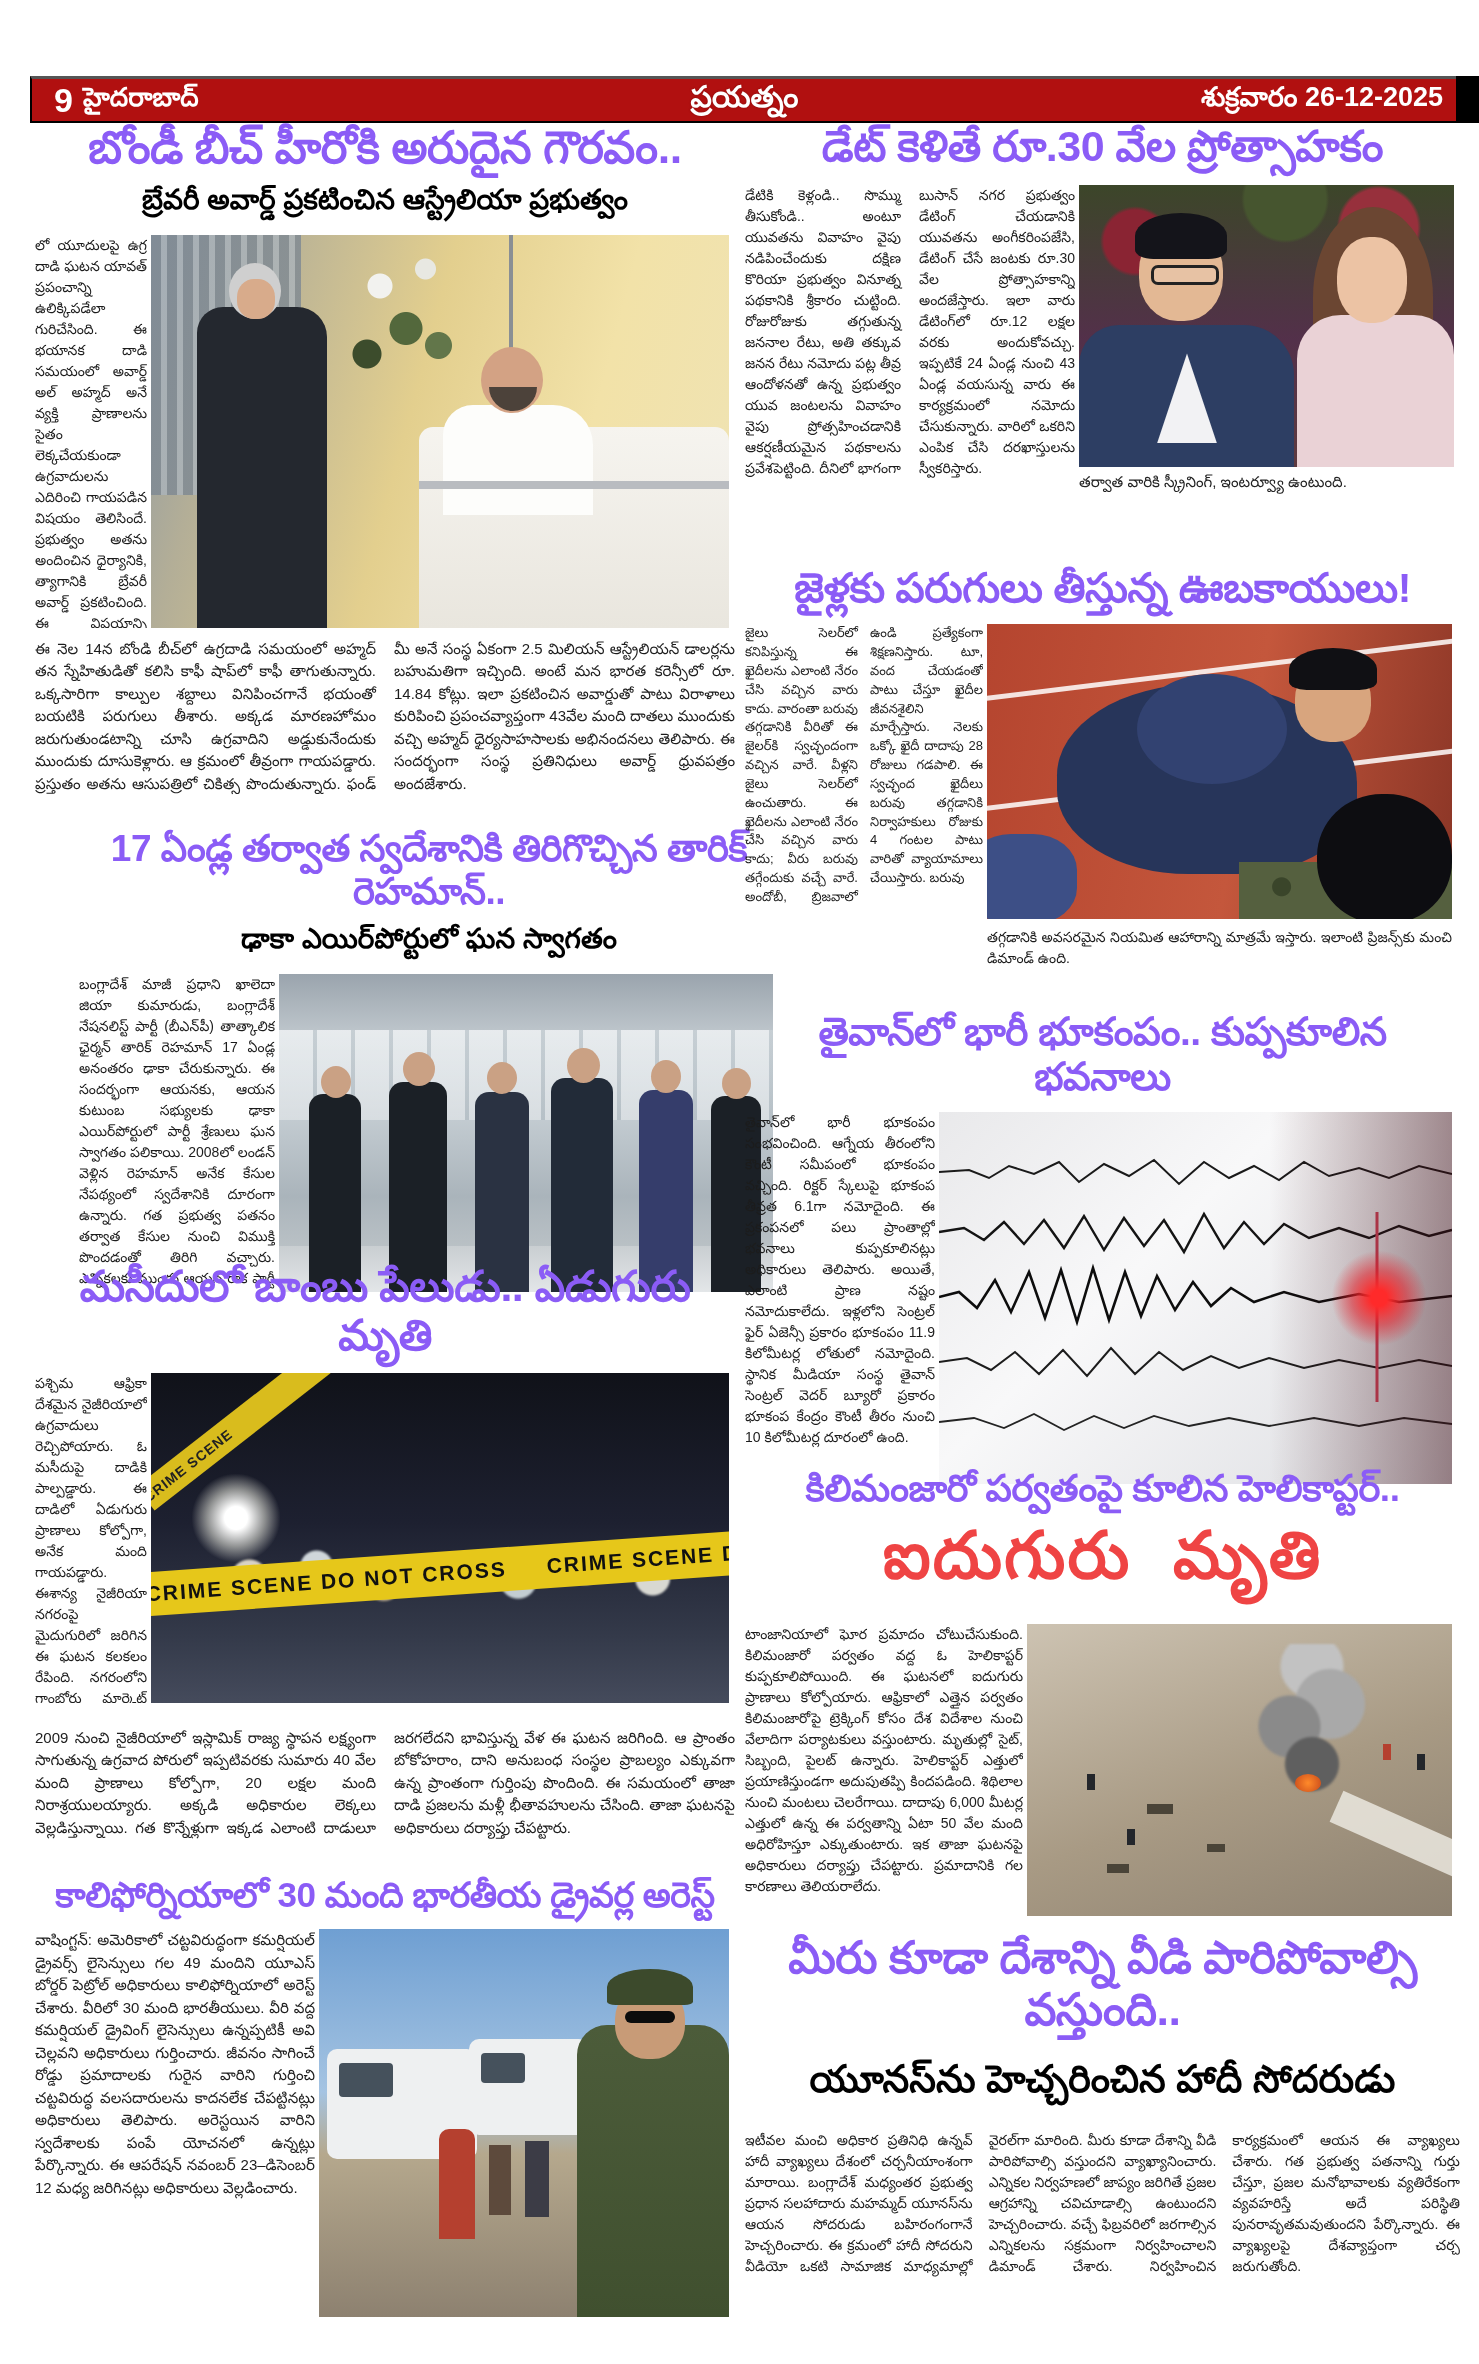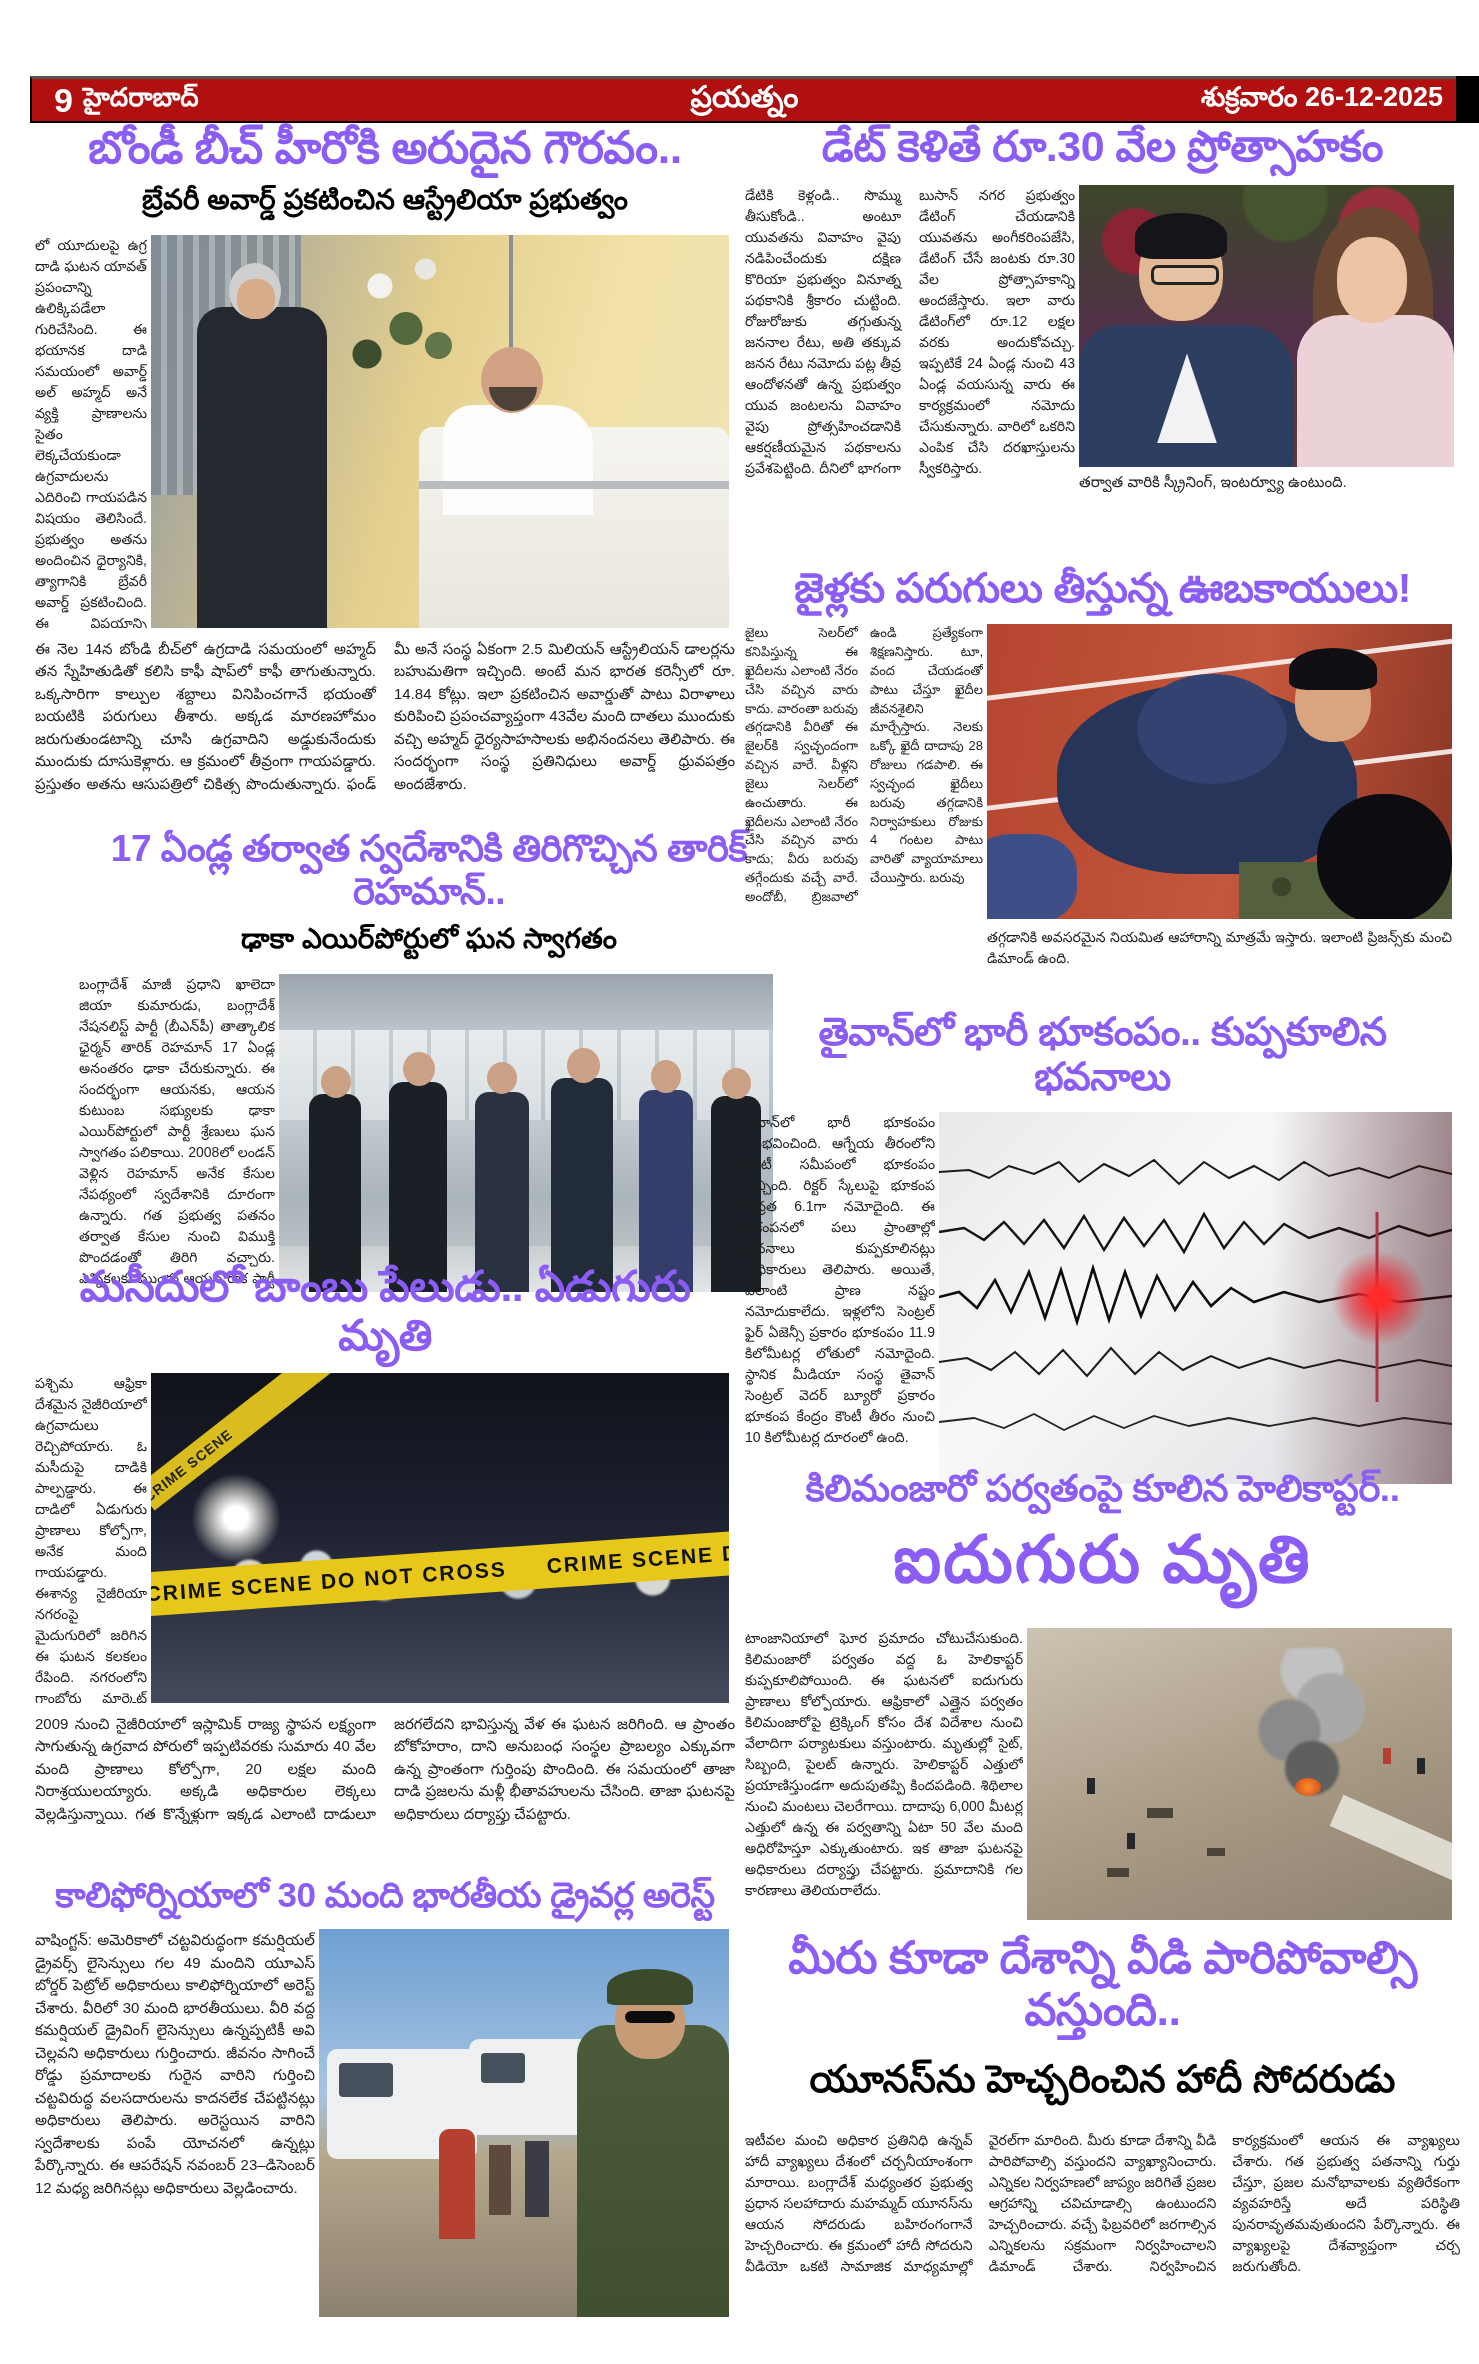--- a/index.html
+++ b/index.html
@@ -33,43 +33,43 @@
   #bondi-photo{width:578px;height:393px;background:linear-gradient(105deg,#8f9aa3 0%,#b3ae97 16%,#e3cf8e 45%,#f2e2a8 72%,#efe3b4 100%);}
   #bondi-cols{margin-top:10px;height:168px;}
   #art-tarique{left:35px;top:828px;width:700px;margin-left:44px;}
   #tarique-row{margin-top:12px;}
   #tarique-side{width:196px;height:318px;font-size:14px;}
   #tarique-photo{width:494px;height:318px;background:linear-gradient(#e9edf0 0%,#cdd5da 35%,#aab4bb 70%,#c7ccce 100%);}
   #art-mosque{left:35px;top:1262px;width:700px;}
   #mosque-row{margin-top:12px;}
   #mosque-side{width:112px;height:330px;font-size:14px;}
   #mosque-photo{width:578px;height:330px;background:linear-gradient(#101219 0%,#1d2030 45%,#343a4a 80%,#454b5c 100%);}
-  #mosque-cols{margin-top:10px;height:188px;}
+  #mosque-cols{margin-top:24px;height:188px;}
   #art-cal{left:35px;top:1875px;width:700px;}
   #cal-row{margin-top:14px;}
   #cal-side{width:280px;height:388px;}
   #cal-photo{width:410px;height:388px;background:linear-gradient(#6f9fd2 0%,#a5c4e2 42%,#b5a88d 58%,#8d8170 100%);}
   #art-date{left:745px;top:122px;width:715px;}
   #date-row{margin-top:14px;}
   #date-text{width:330px;height:342px;font-size:14px;}
   #date-right{width:375px;}
   #date-photo{width:375px;height:282px;background:radial-gradient(circle at 15% 20%,#8a2433 0 8%,transparent 9%),radial-gradient(circle at 80% 15%,#97303c 0 10%,transparent 11%),radial-gradient(circle at 55% 5%,#46552f 0 12%,transparent 13%),linear-gradient(#3c4629,#53304a 55%,#5d3a3f);}
   #art-obese{left:745px;top:565px;width:715px;}
   #obese-row{margin-top:12px;}
   #obese-text{width:238px;height:368px;font-size:13px;column-count:2;column-gap:12px;line-height:1.45;}
   #obese-right{width:465px;}
   #obese-photo{width:465px;height:295px;background:linear-gradient(100deg,#b5452f 0%,#c4573c 55%,#8a3526 100%);}
   #obese-under{margin-top:8px;font-size:14px;}
   #art-taiwan{left:745px;top:1010px;width:715px;}
   #taiwan-row{margin-top:12px;}
   #taiwan-side{width:190px;height:372px;font-size:14px;}
   #taiwan-photo{width:513px;height:372px;background:linear-gradient(135deg,#e9e9eb 0%,#f8f8f9 40%,#dcdde1 100%);}
   #art-heli{left:745px;top:1468px;width:715px;}
-  #heli-big{font-family:Liberation Sans, sans-serif;font-size:66px;font-weight:700;
-    text-align:center;letter-spacing:2px;margin-top:10px;color:#8b5cf6;}
+  #heli-big{font-family:Liberation Mono, monospace;font-size:66px;font-weight:700;
+    text-align:center;letter-spacing:2px;margin-top:10px;color:#ef4444;}
   #heli-row{margin-top:14px;}
   #heli-side{width:278px;height:292px;font-size:14px;}
   #heli-photo{width:425px;height:292px;background:linear-gradient(160deg,#cdc3b2 0%,#a89a84 55%,#8d8170 100%);}
   #art-yunus{left:745px;top:1932px;width:715px;}
   #yunus-sub{font-weight:800;text-align:center;font-size:38px;margin-top:22px;color:#000;}
   #yunus-cols{margin-top:20px;height:248px;font-size:14px;}
   
   .fig{position:absolute;}
   .blinds{left:0;top:0;width:150px;height:260px;background:repeating-linear-gradient(90deg,#7d8893 0 10px,#aab3bb 10px 16px);opacity:.8;}
   .flowers{left:190px;top:0;width:130px;height:170px;background:

